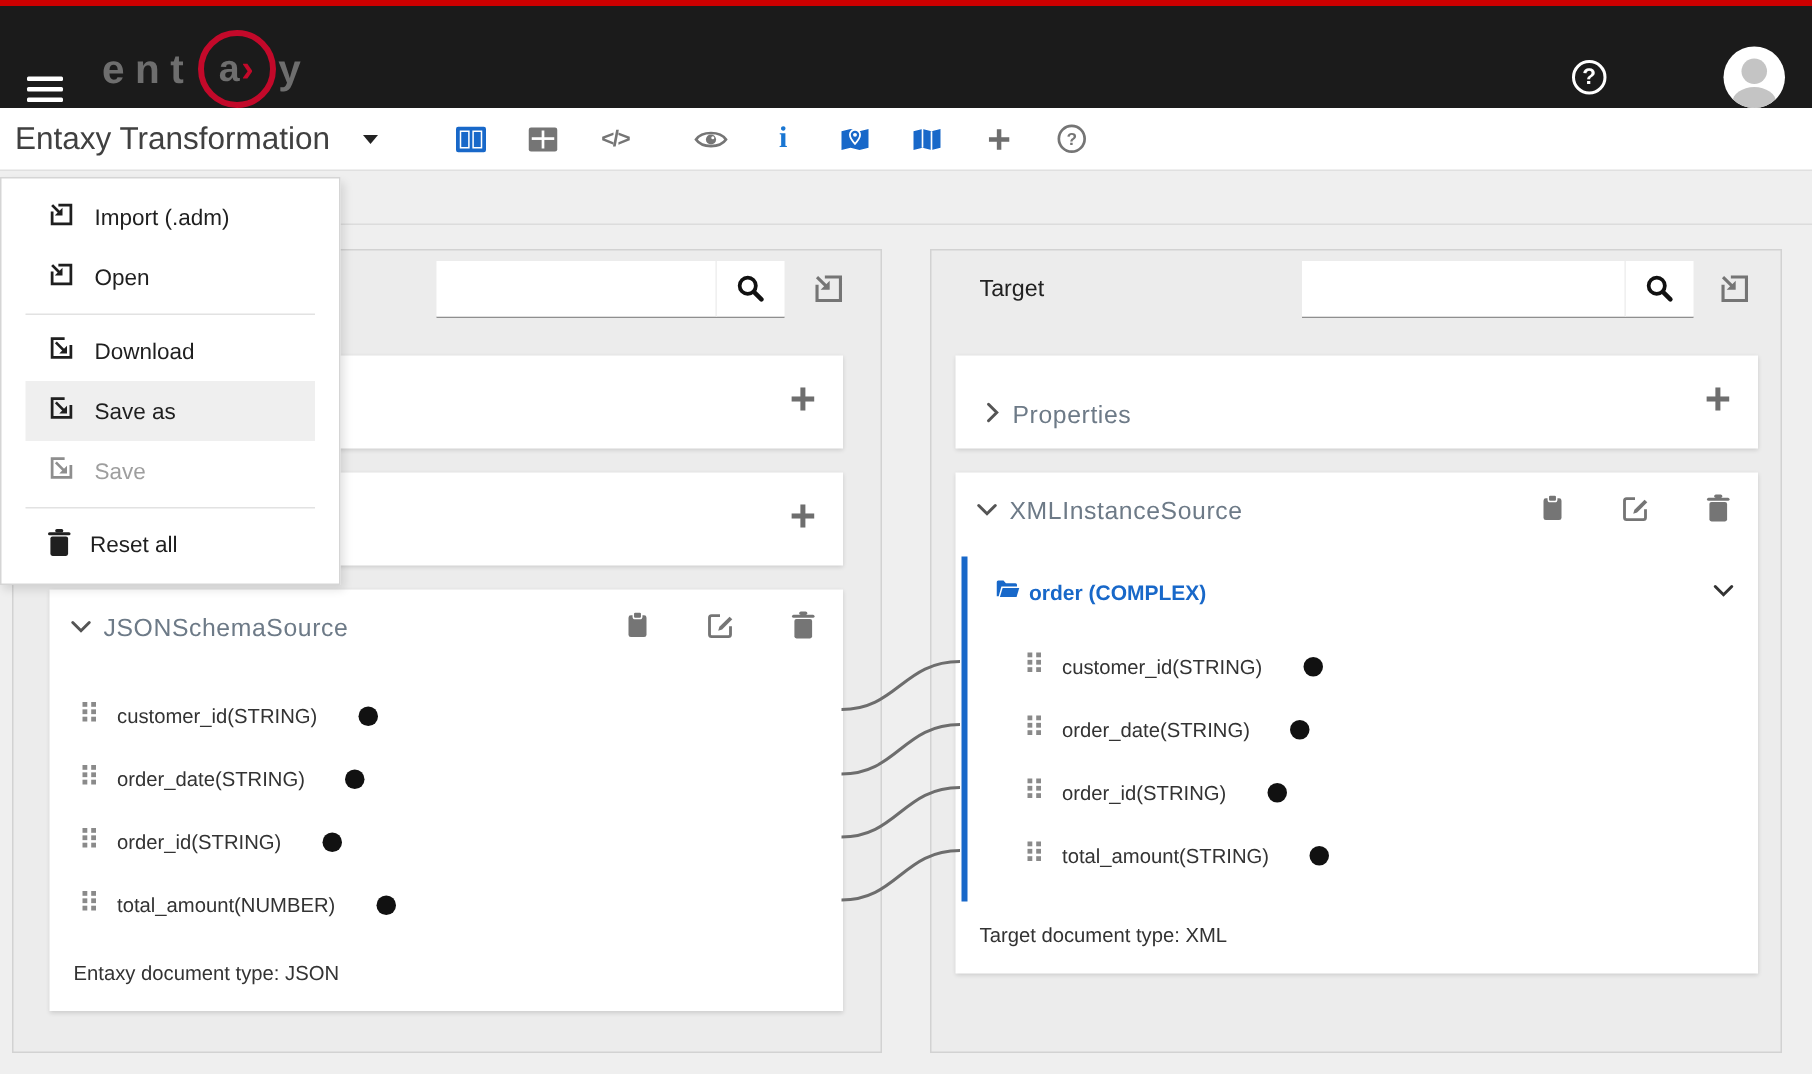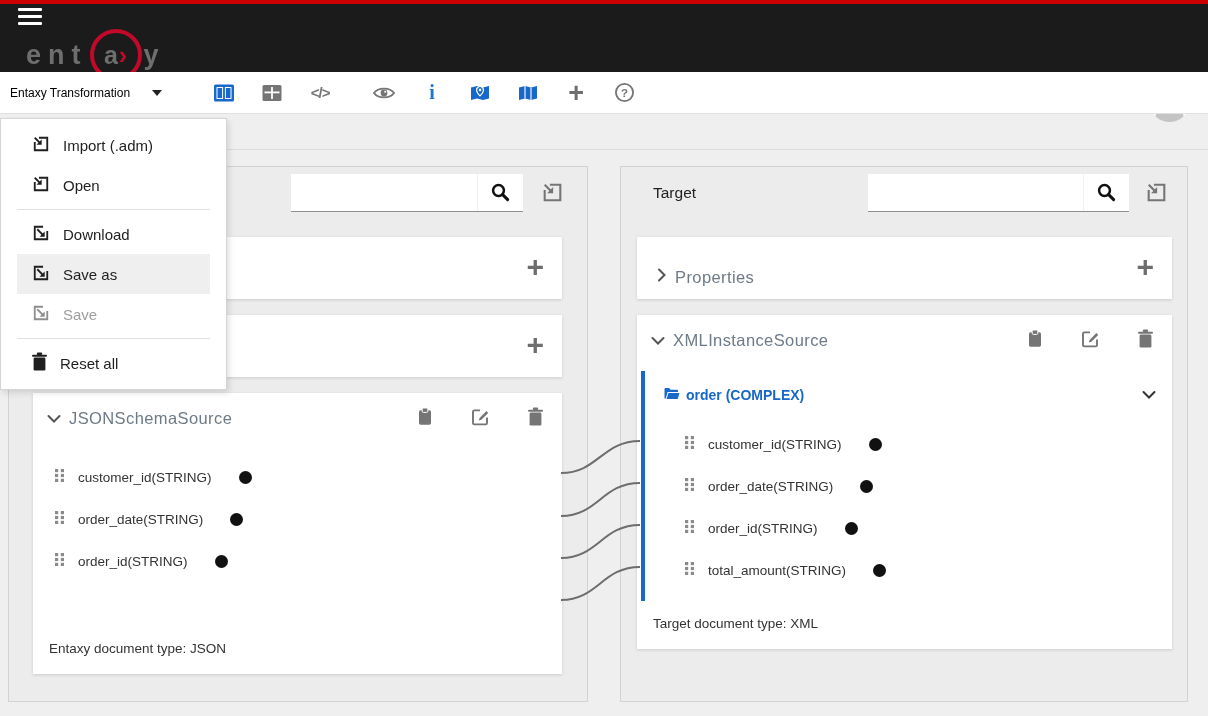--- a/index.html
+++ b/index.html
@@ -4,21 +4,21 @@
 <style>
   * { box-sizing: border-box; }
   html,body { margin:0; padding:0; }
   body {
     width:1208px; height:716px; position:relative; overflow:hidden;
     background:#efefef; font-family:"Liberation Sans", sans-serif;
     -webkit-font-smoothing:antialiased;
   }
   
   .top-strip { height:4px; background:#cc0000; }
-  .appbar { height:68px; background:#1b1b1b; display:flex; align-items:flex-start; position:relative;flex-direction:column; }
+  .appbar { height:68px; background:#1b1b1b; display:flex; align-items:flex-end; position:relative; }
   .hamburger { margin-left:18px; width:24px; cursor:pointer; }
   .hamburger div { height:3px; background:#fff; margin:4px 0; border-radius:1px; }
   .logo { display:flex; align-items:center; margin-left:26px; user-select:none; }
   .logo .seg { color:#6e6e6e; font-size:27px; font-weight:bold; letter-spacing:7px; line-height:1; }
   .logo .ring {
     width:52px; height:52px; border:4px solid #c3092a; border-radius:50%;
     display:flex; align-items:center; justify-content:center; margin:0 2px;
     color:#6e6e6e; font-size:25px; font-weight:bold;
   }
   .logo .ring b { color:#c3092a; font-weight:bold; margin-left:1px; }
@@ -28,21 +28,21 @@
   .help-white { width:23px; height:23px; border:2px solid #fff; border-radius:50%;
     color:#fff; font-size:15px; font-weight:bold; display:flex; align-items:center; justify-content:center; }
   .avatar { width:41px; height:41px; border-radius:50%; background:#fff; overflow:hidden;
     margin-left:78px; margin-right:18px; position:relative; }
   .avatar .head { position:absolute; top:8px; left:12px; width:17px; height:17px; border-radius:50%; background:#c4c4c4; }
   .avatar .body { position:absolute; top:27px; left:6px; width:29px; height:20px; border-radius:50% 50% 0 0; background:#c4c4c4; }
 
   
   .toolbar { height:42px; background:#fff; border-bottom:1px solid #e0e0e0;
     display:flex; align-items:center; position:relative; }
-  .project { margin-left:10px; font-size:12px; color:#000000; display:flex; align-items:center; cursor:pointer; }
+  .project { margin-left:10px; font-size:21px; color:#404040; display:flex; align-items:center; cursor:pointer; }
   .caret { width:0; height:0; border-left:5px solid transparent; border-right:5px solid transparent;
     border-top:6px solid #222; margin-left:22px; }
   .tb-icons { display:flex; align-items:center; margin-left:50px; }
   .tb-btn { width:24px; height:24px; margin-right:24px; display:flex; align-items:center; justify-content:center; cursor:pointer; }
   .tb-btn.gap { margin-left:16px; }
   .tb-plus { color:#6e6e6e; font-size:27px; font-weight:bold; line-height:20px; }
   .code-glyph { color:#757575; font-size:15px; font-weight:bold; letter-spacing:-1px; }
   .info-glyph { color:#1976d2; font-size:20px; font-weight:bold; font-family:"Liberation Serif", serif; }
 
   
@@ -292,20 +292,34 @@
                 <rect x="7.8" y="1" width="3.2" height="3.2"></rect>
                 <rect x="2" y="5.9" width="3.2" height="3.2"></rect>
                 <rect x="7.8" y="5.9" width="3.2" height="3.2"></rect>
                 <rect x="2" y="10.8" width="3.2" height="3.2"></rect>
                 <rect x="7.8" y="10.8" width="3.2" height="3.2"></rect>
               </g>
             </svg></span>
         <span class="field-label">order_id(STRING)</span>
         <span class="dot"></span>
       </div>
+      <div class="field-row" style="left:20px; top:198px;">
+        <span><svg width="13" height="15" viewBox="0 0 13 15">
+              <g fill="#8a8a8a">
+                <rect x="2" y="1" width="3.2" height="3.2"></rect>
+                <rect x="7.8" y="1" width="3.2" height="3.2"></rect>
+                <rect x="2" y="5.9" width="3.2" height="3.2"></rect>
+                <rect x="7.8" y="5.9" width="3.2" height="3.2"></rect>
+                <rect x="2" y="10.8" width="3.2" height="3.2"></rect>
+                <rect x="7.8" y="10.8" width="3.2" height="3.2"></rect>
+              </g>
+            </svg></span>
+        <span class="field-label">total_amount(NUMBER)</span>
+        <span class="dot"></span>
+      </div>
 
       <div class="foot-note" style="left:16px; top:248px;">Entaxy document type: JSON</div>
     </div>
   </div>
 
   <div class="panel panel-target">
     <div class="panel-header">
       <span class="panel-title">Target</span>
       <div class="search-wrap">
         <input class="search-input" value="" placeholder="" style="">

